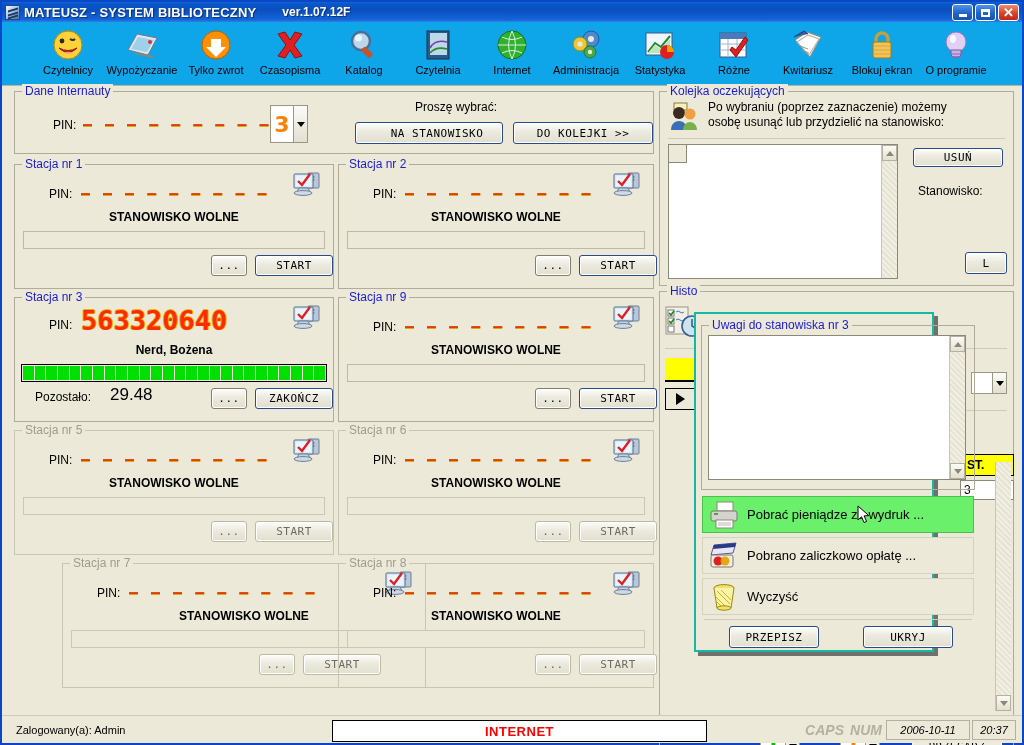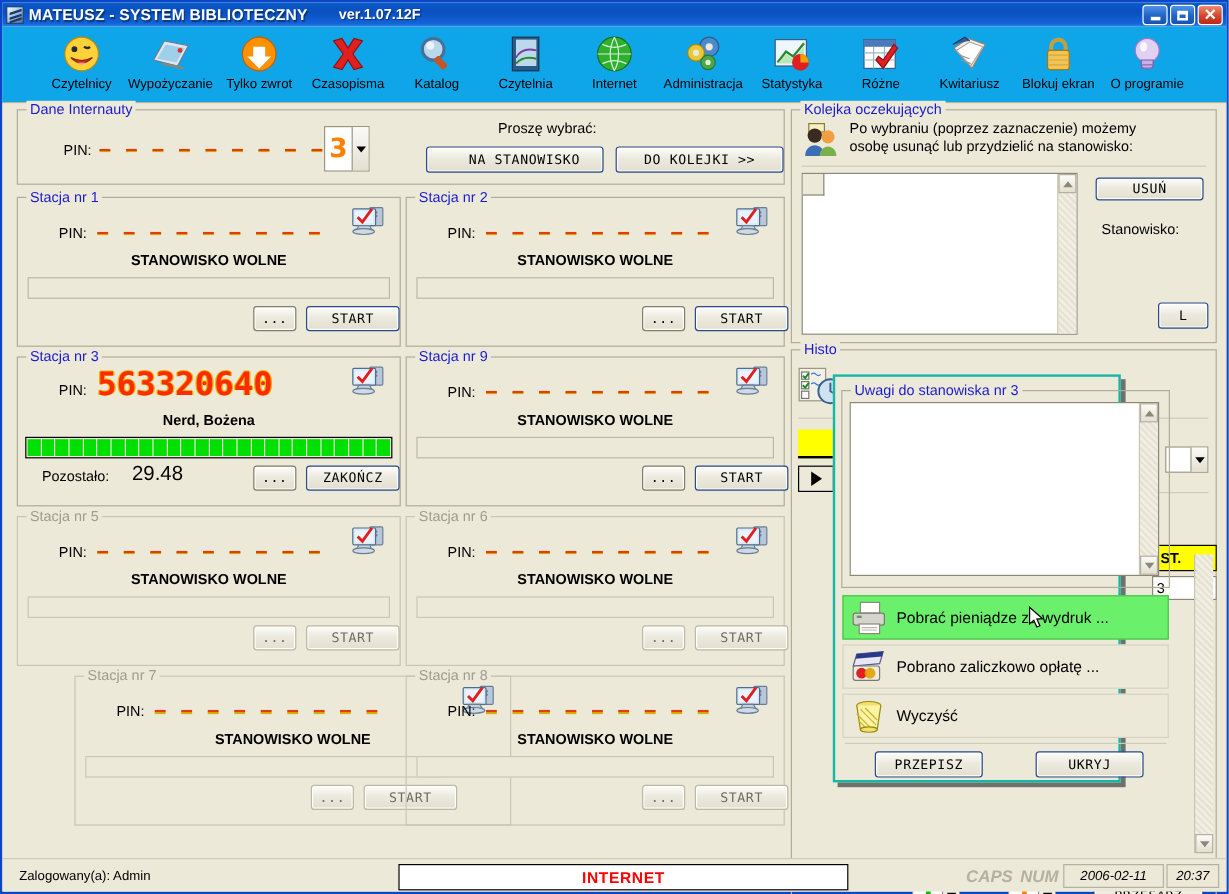--- a/index.html
+++ b/index.html
@@ -694,17 +694,17 @@
       </svg>
     </div>
 
   </div>
 
   <div id="statusbar">
     <div class="sb-cell" style="margin-left:8px;">Zalogowany(a): Admin</div>
     <div id="internet-box">INTERNET</div>
     <div style="position:absolute;right:178px;" class="sb-ind">CAPS</div>
     <div style="position:absolute;right:140px;" class="sb-ind">NUM</div>
-    <div class="sb-field" style="position:absolute;right:52px;width:84px;">2006-02-11</div>
+    <div class="sb-field" style="position:absolute;right:52px;width:84px;">2006-10-11</div>
     <div class="sb-field" style="position:absolute;right:6px;width:44px;">20:37</div>
   </div>
 
 </div>
 
 </body></html>

